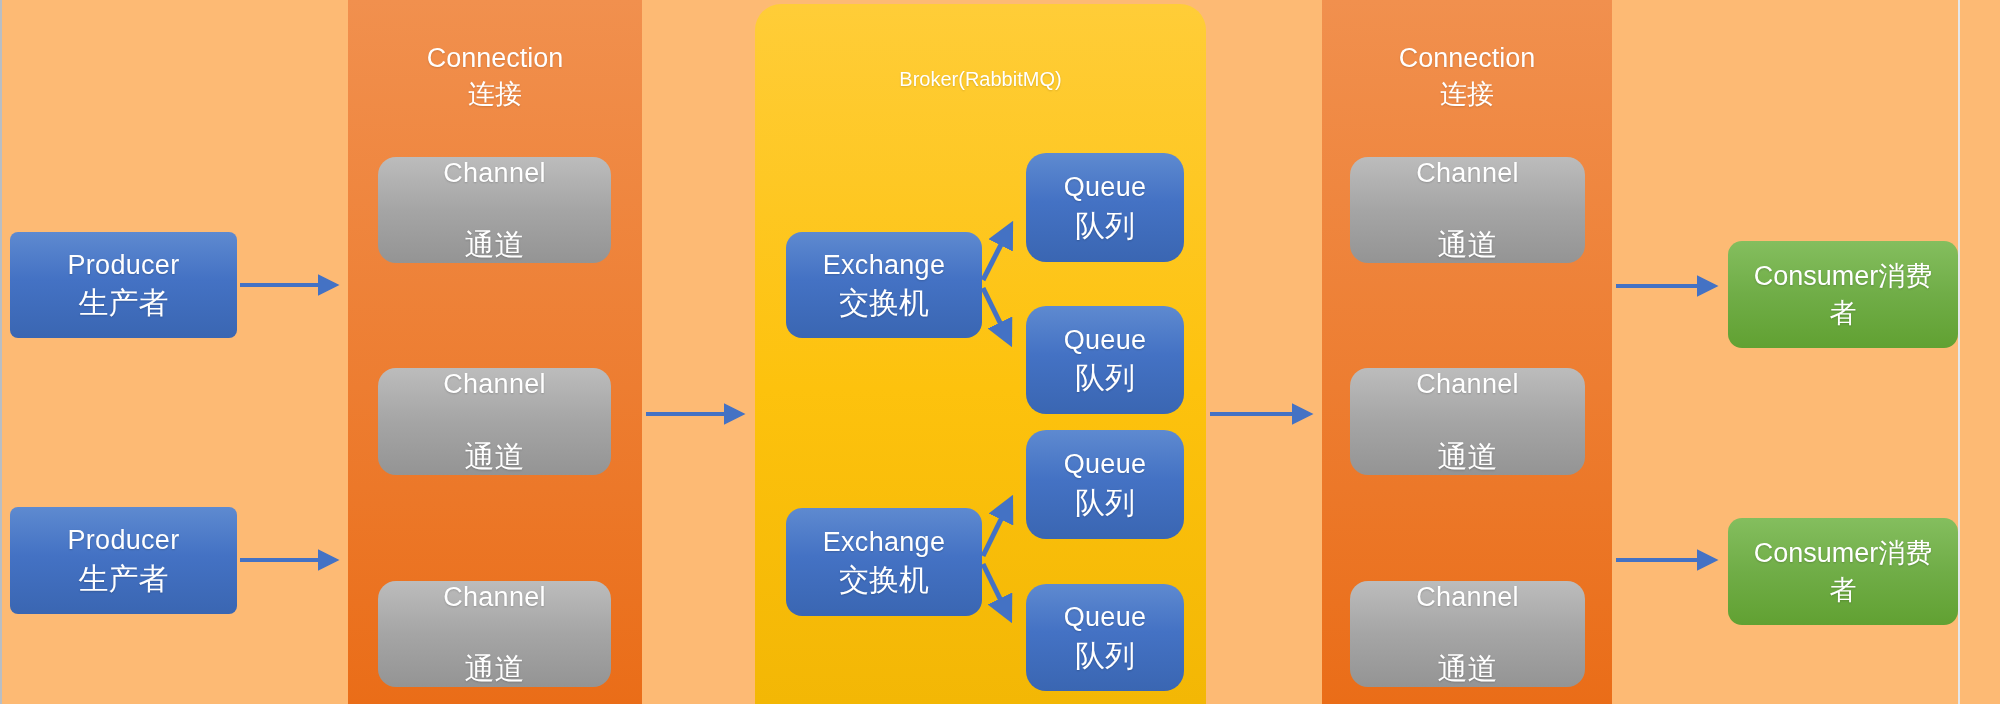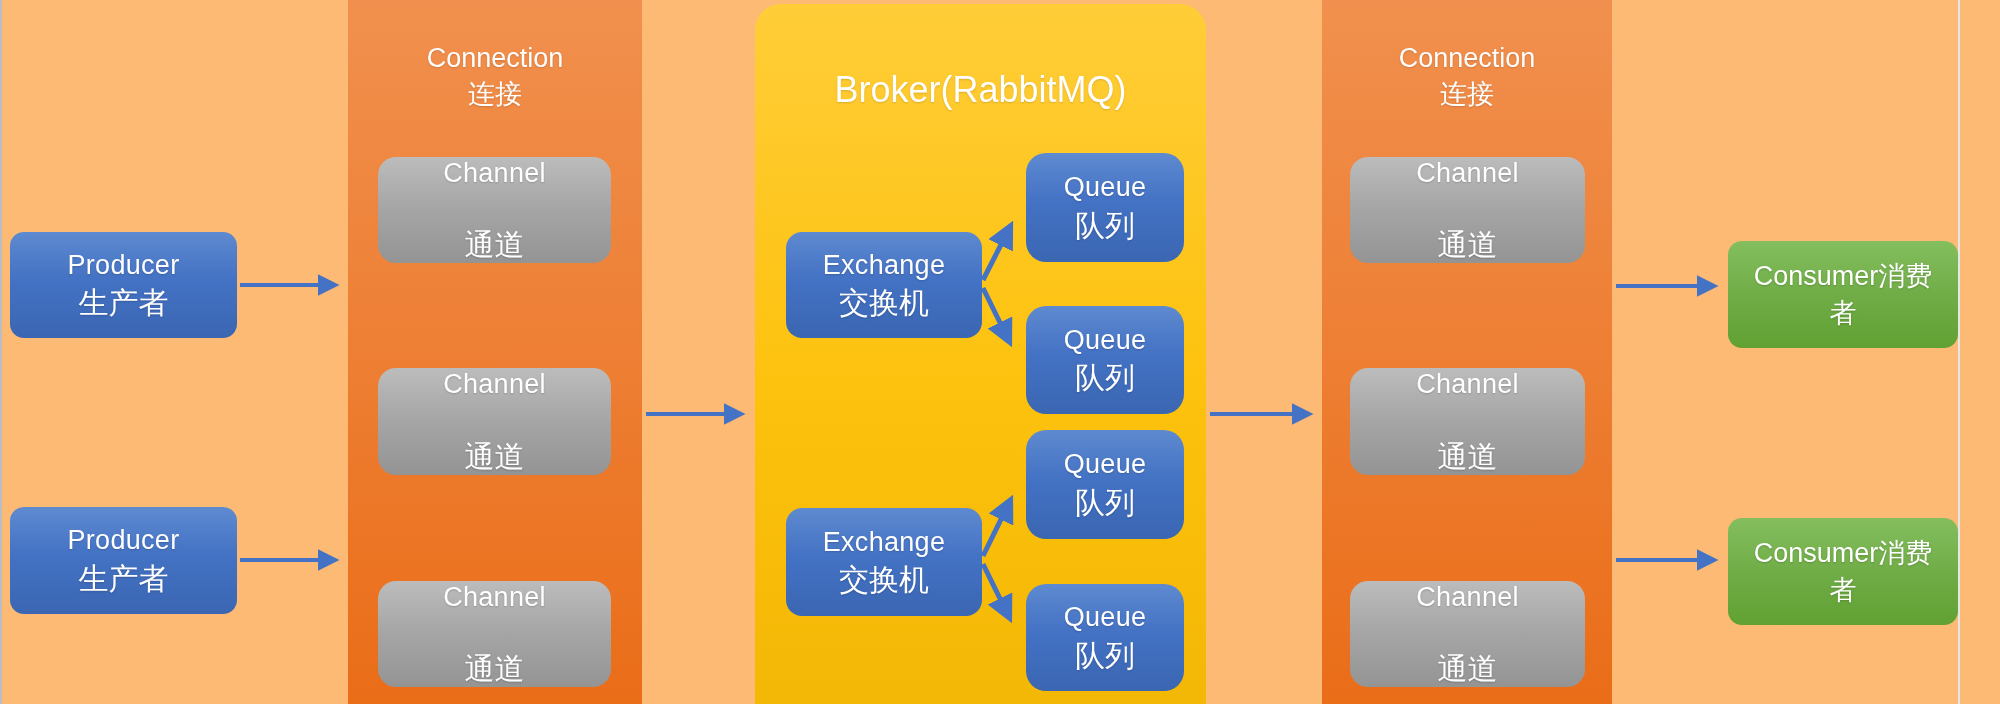--- a/index.html
+++ b/index.html
@@ -16,21 +16,21 @@
     display:flex; flex-direction:column;
     align-items:center; justify-content:center;
     text-align:center;
     color:#ffffff;
     text-shadow:0 1px 2px rgba(0,0,0,0.18);
   }
   .node .en { font-size:27px; line-height:1.32; letter-spacing:0.3px; }
   .node .zh { font-size:30px; line-height:1.3; }
   .blue-box {
     background:linear-gradient(180deg,#5e8ad0 0%,#4472c4 45%,#3a66b2 100%);
-    border-radius:14px;
+    border-radius:8px;
   }
   .gray-box {
     background:linear-gradient(180deg,#bcbcbc 0%,#a5a5a5 50%,#949494 100%);
     border-radius:18px;
     gap:34px;
   }
   .green-box {
     background:linear-gradient(180deg,#84be5e 0%,#70ad47 50%,#61a132 100%);
     border-radius:14px;
     margin-top:11px;
@@ -71,21 +71,21 @@
 
   <div class="column orange-col" style="left:348px; top:0; width:294px; height:704px;">
     <div class="col-title" style="top:40px;">
       <div class="en">Connection</div>
       <div class="zh">连接</div>
     </div>
   </div>
 
   <div class="column yellow-col" style="left:755px; top:4px; width:451px; height:700px;">
     <div class="col-title" style="top:62px;">
-      <div class="en" style="font-size:36px;">Broker(RabbitMQ)</div>
+      <div class="en" style="font-size:20px;">Broker(RabbitMQ)</div>
     </div>
   </div>
 
   <div class="column orange-col" style="left:1322px; top:0; width:290px; height:704px;">
     <div class="col-title" style="top:40px;">
       <div class="en">Connection</div>
       <div class="zh">连接</div>
     </div>
   </div>
 

